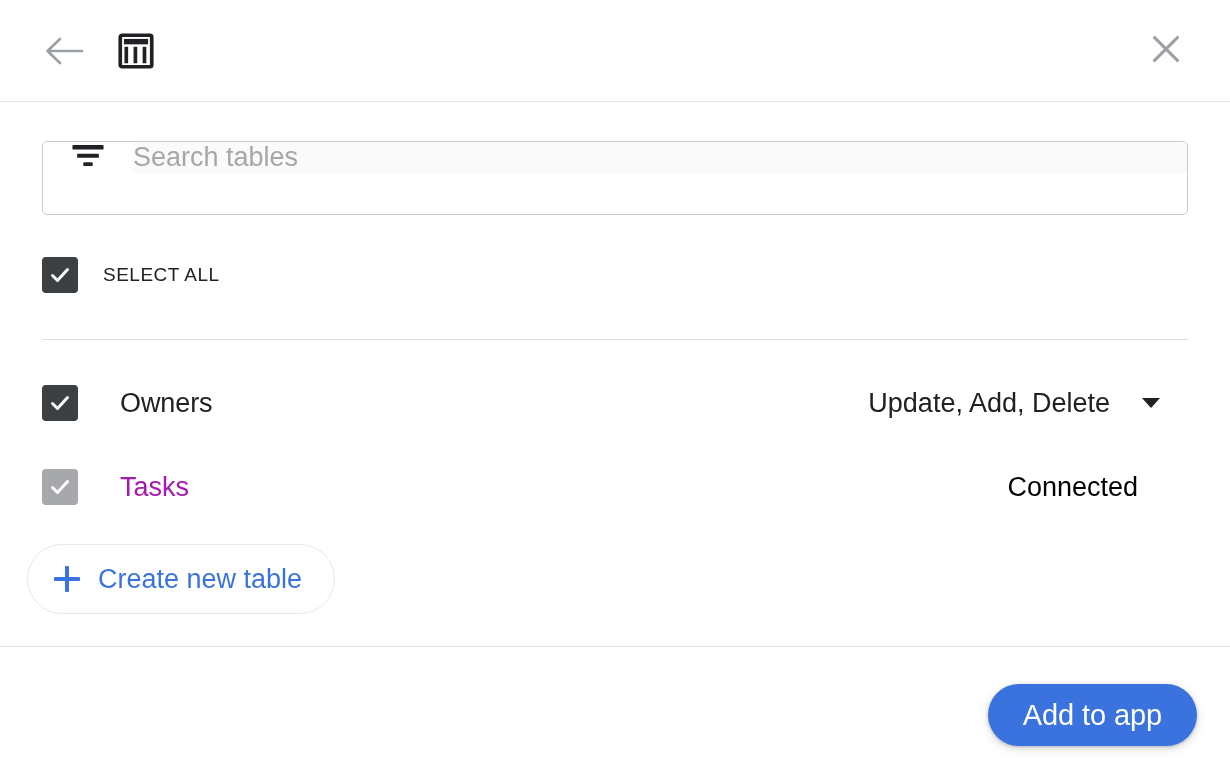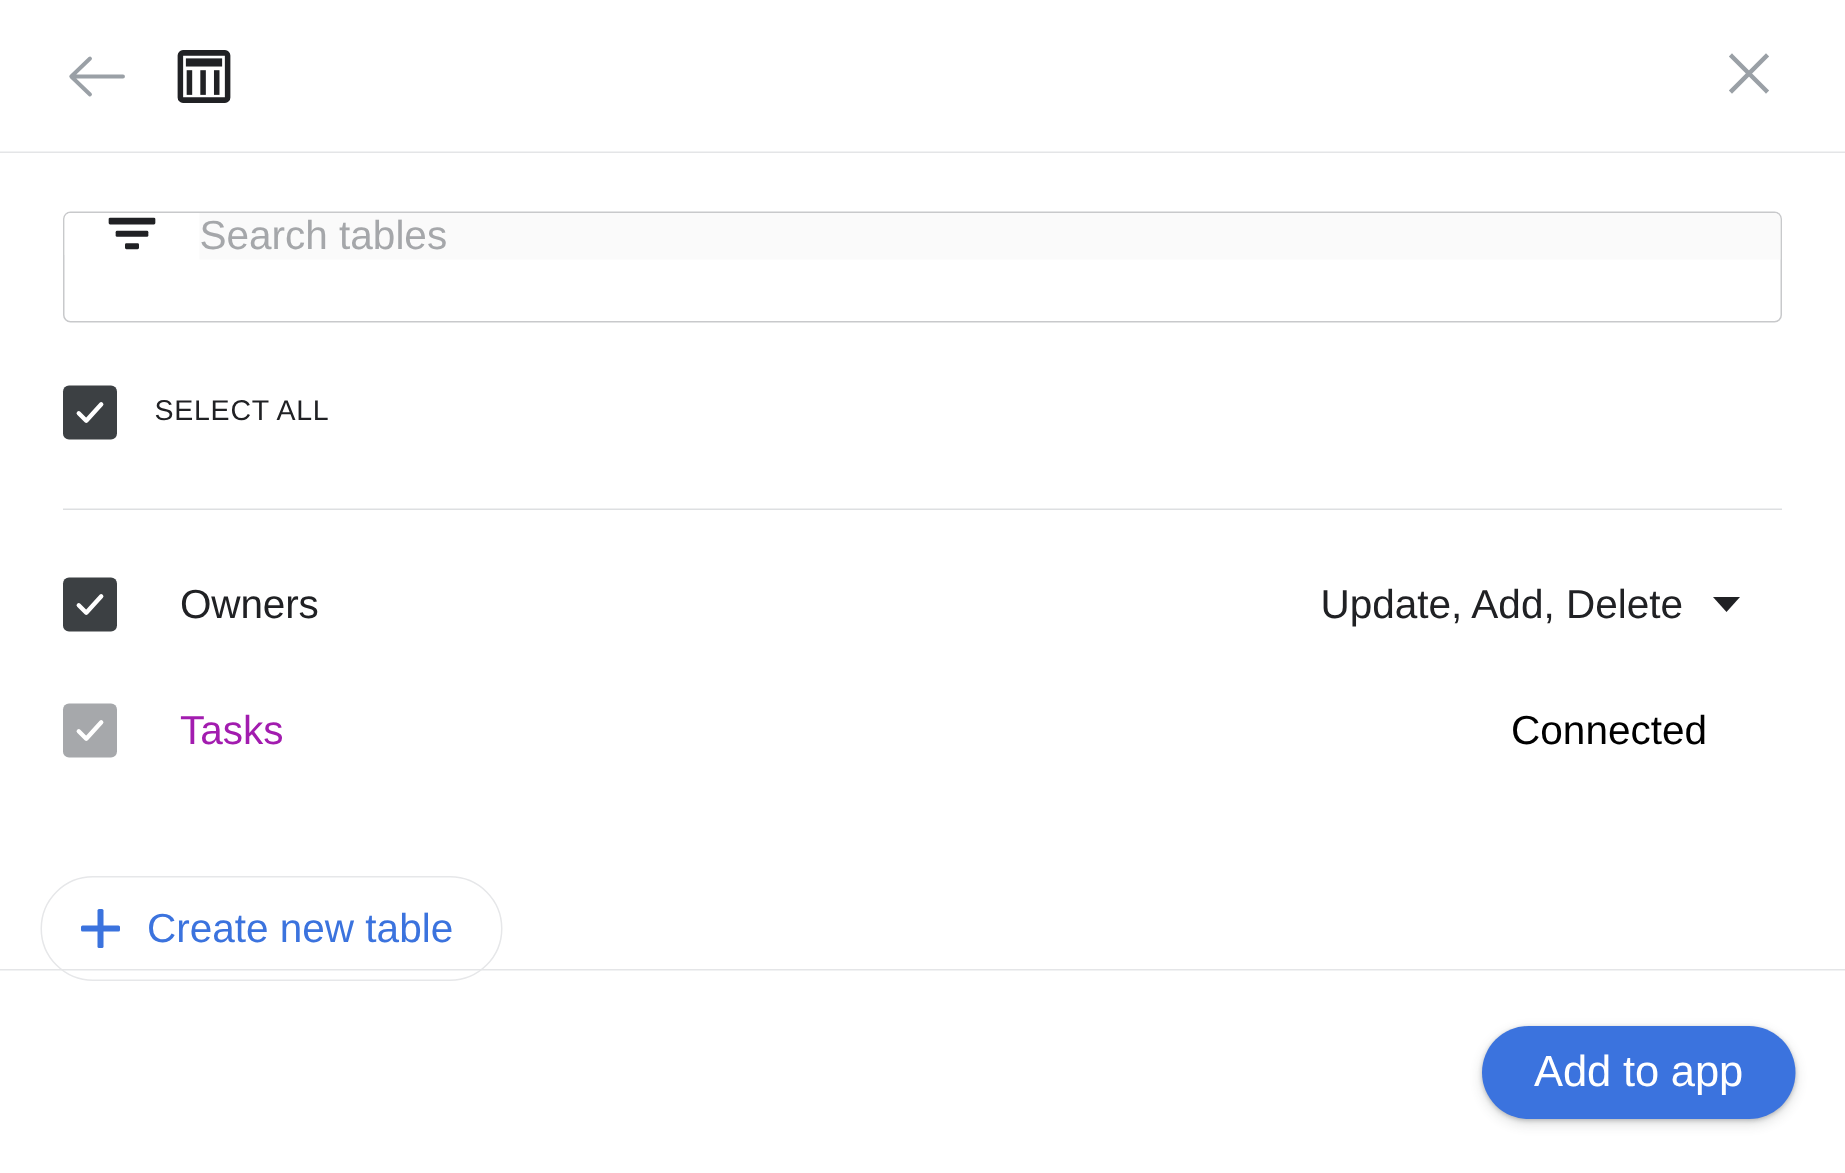--- a/index.html
+++ b/index.html
@@ -184,21 +184,21 @@
     color: #202124;
     font-weight: 400;
   }
   .row-label.bold { font-weight: 500; letter-spacing: -0.1px; }
   .row-label.muted { color: #a21caf; text-align: center; }
 
   .row-right {
     margin-left: auto;
     display: flex;
     align-items: center;
-    gap: 20px;
+    gap: 32px;
   }
   .row-status {
     font-size: 27px;
     color: #202124;
     white-space: nowrap;
   }
   .row-status.muted { color: #000000; }
   .caret {
     width: 0; height: 0;
     border-left: 9px solid transparent;
@@ -216,21 +216,20 @@
     height: 70px;
     padding: 0 32px 0 26px;
     border: 1px solid #e6e7e9;
     border-radius: 36px;
     background: #ffffff;
     display: flex;
     align-items: center;
     gap: 18px;
     cursor: pointer;
     box-sizing: border-box;
-    margin-top: 40px;
   }
   .plus-icon {
     position: relative;
     width: 26px; height: 26px;
     flex: 0 0 auto;
   }
   .plus-icon::before, .plus-icon::after {
     content: "";
     position: absolute;
     background: #3b73de;

